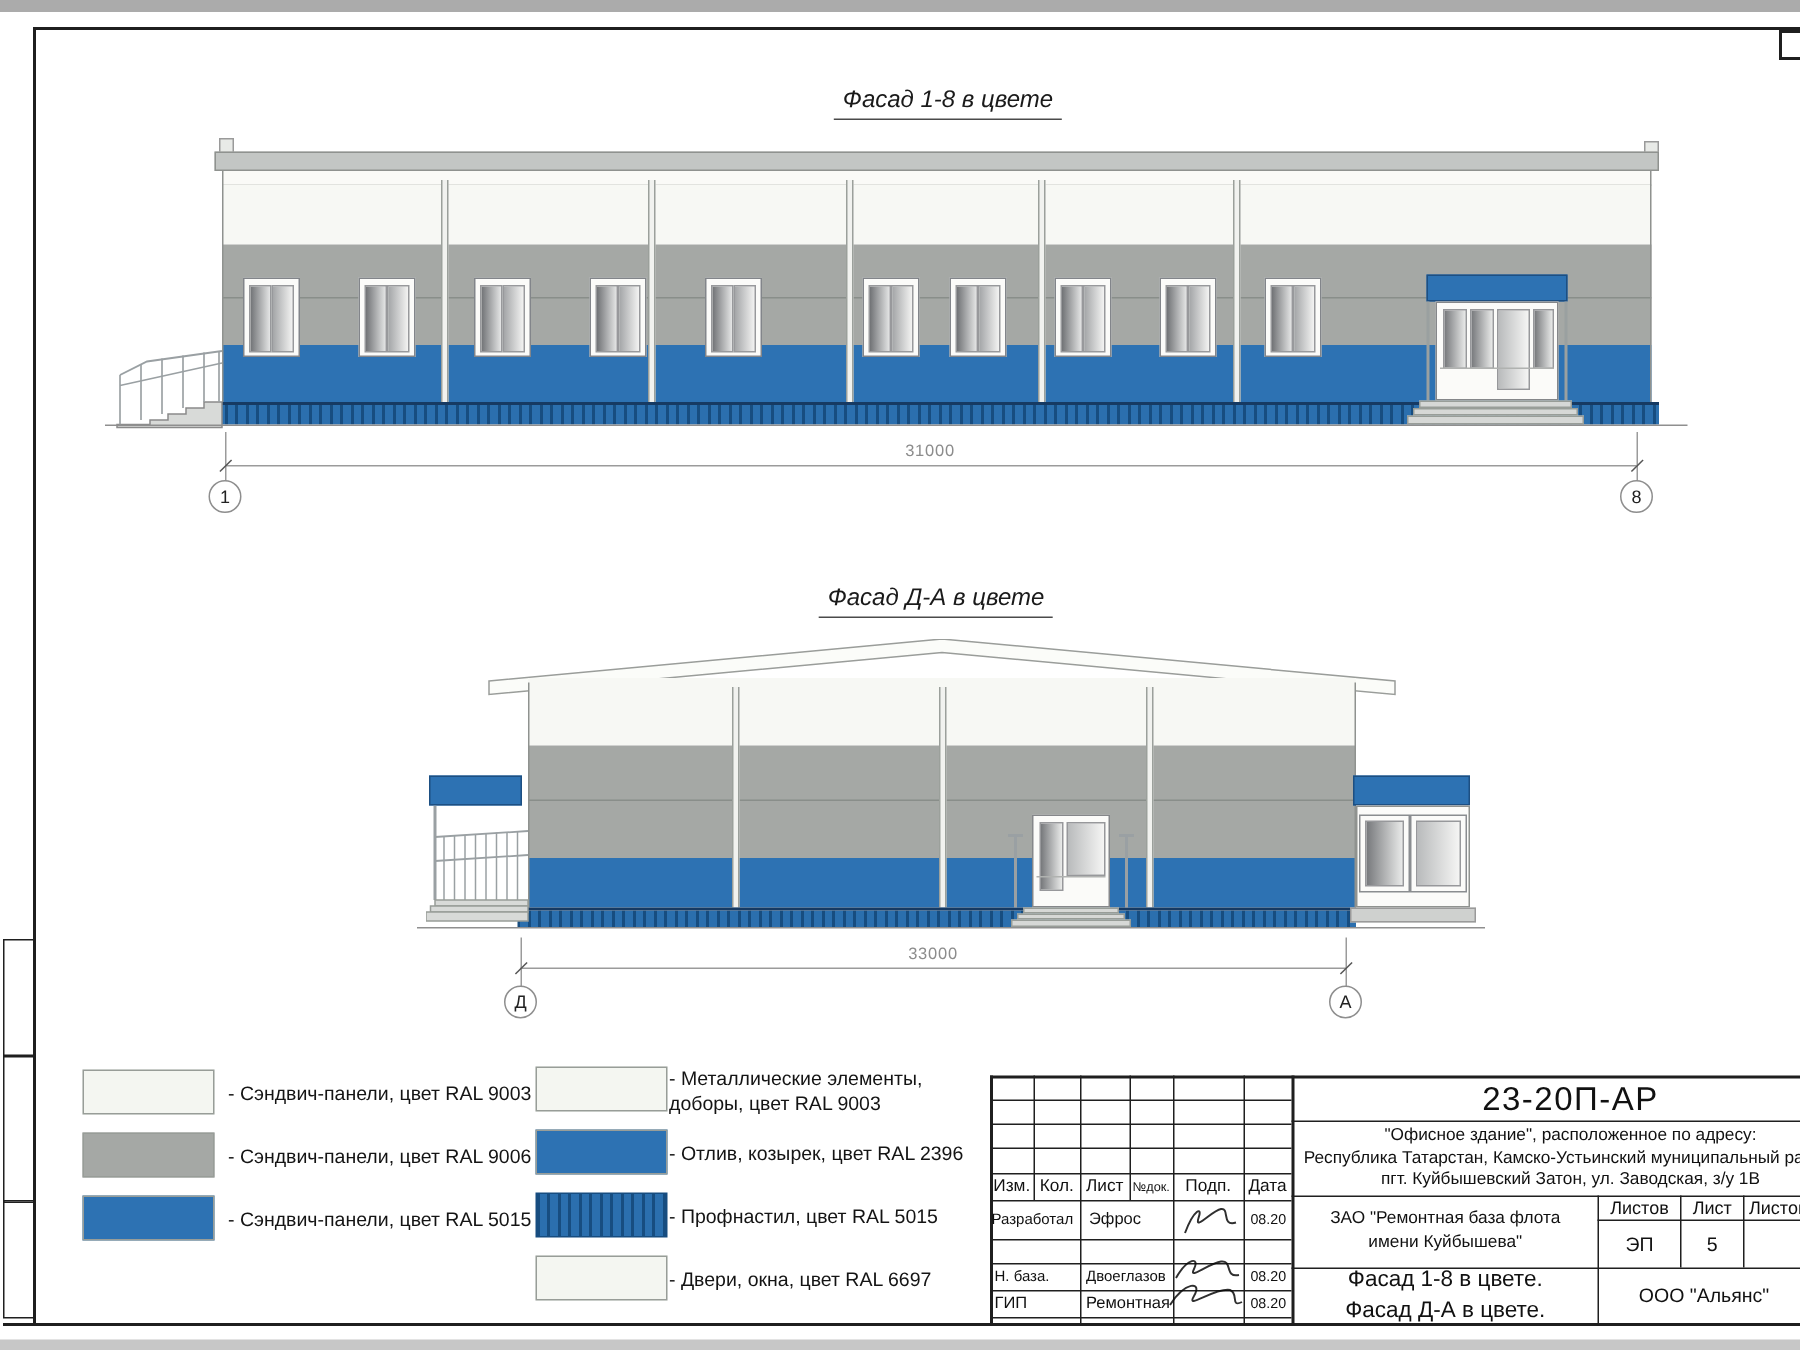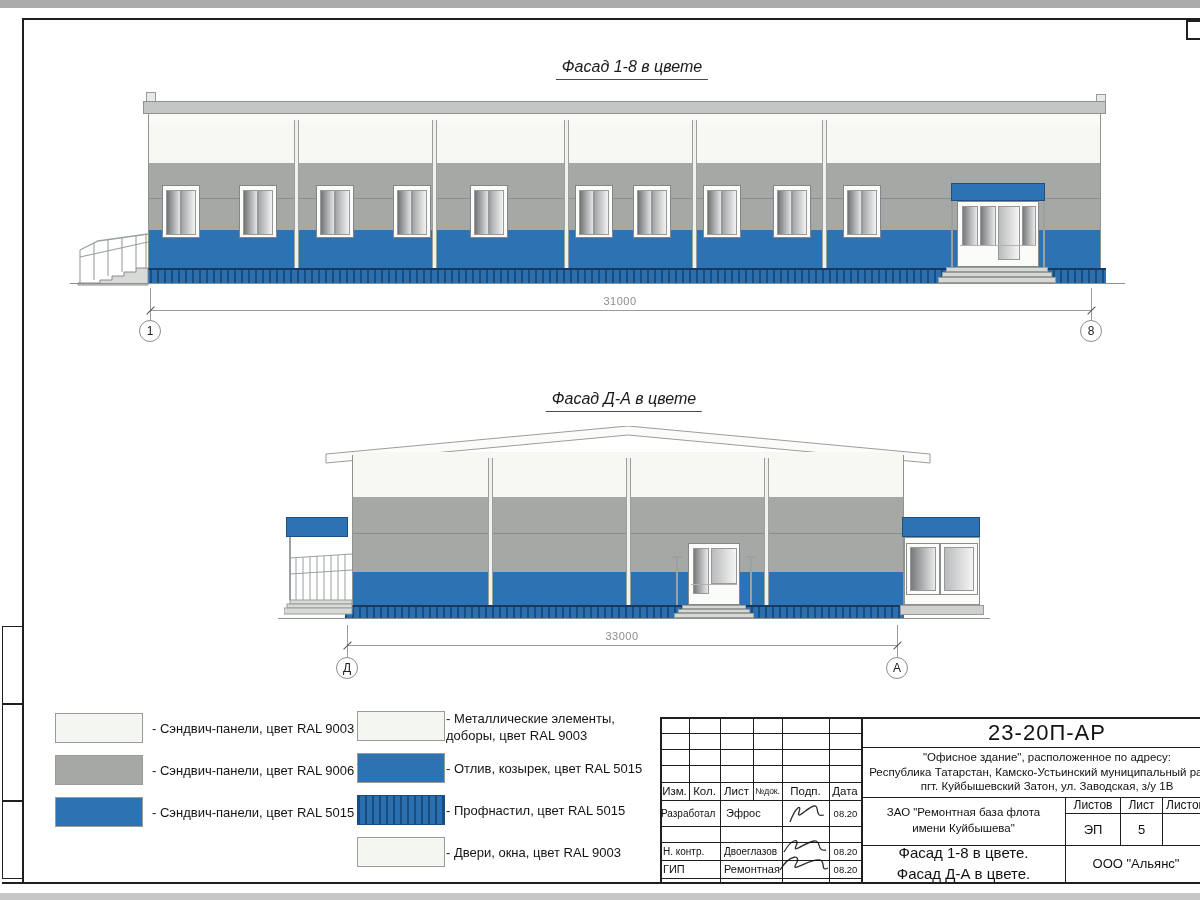--- a/index.html
+++ b/index.html
@@ -233,25 +233,25 @@
   <div class="swl c9003" style="left:55px;top:713px"></div>
   <div class="ll" style="left:152px;top:721px;width:220px">- Сэндвич-панели, цвет RAL 9003</div>
   <div class="swl c9006" style="left:55px;top:755px"></div>
   <div class="ll" style="left:152px;top:763px;width:220px">- Сэндвич-панели, цвет RAL 9006</div>
   <div class="swl c5015" style="left:55px;top:797px"></div>
   <div class="ll" style="left:152px;top:805px;width:220px">- Сэндвич-панели, цвет RAL 5015</div>
 
   <div class="swl c9003" style="left:357px;top:711px"></div>
   <div class="ll" style="left:446px;top:711px;width:185px">- Металлические элементы, доборы, цвет RAL 9003</div>
   <div class="swl c5015" style="left:357px;top:753px"></div>
-  <div class="ll" style="left:446px;top:761px;width:220px">- Отлив, козырек, цвет RAL 5015</div>
+  <div class="ll" style="left:446px;top:761px;width:220px">- Отлив, козырек, цвет RAL 2396</div>
   <div class="swl cprof" style="left:357px;top:795px;border:1px solid #174d80"></div>
   <div class="ll" style="left:446px;top:803px;width:220px">- Профнастил, цвет RAL 5015</div>
   <div class="swl c9003" style="left:357px;top:837px"></div>
-  <div class="ll" style="left:446px;top:845px;width:220px">- Двери, окна, цвет RAL 9003</div>
+  <div class="ll" style="left:446px;top:845px;width:220px">- Двери, окна, цвет RAL 6697</div>
 </div>
 
 <div class="x">
 
   <div class="hl hl2" style="left:660px;top:717px;width:540px"></div>
   <div class="vl vl2" style="left:660px;top:717px;height:166px"></div>
   <div class="vl vl2" style="left:861px;top:717px;height:166px"></div>
 
   <div class="vl" style="left:689px;top:717px;height:83px"></div>
   <div class="vl" style="left:720px;top:717px;height:166px"></div>
@@ -280,21 +280,21 @@
   <div class="cell tb" style="left:660px;top:782px;width:29px;height:18px">Изм.</div>
   <div class="cell tb" style="left:689px;top:782px;width:31px;height:18px">Кол.</div>
   <div class="cell tb" style="left:720px;top:782px;width:33px;height:18px">Лист</div>
   <div class="cell mini" style="left:753px;top:782px;width:29px;height:18px">№док.</div>
   <div class="cell tb" style="left:782px;top:782px;width:47px;height:18px">Подп.</div>
   <div class="cell tb" style="left:829px;top:782px;width:32px;height:18px">Дата</div>
 
   <div class="cell cl" style="left:661px;top:800px;width:59px;height:26px;font-size:10px;padding-left:0">Разработал</div>
   <div class="cell cl" style="left:722px;top:800px;width:59px;height:26px;font-size:11px;padding-left:4px">Эфрос</div>
   <div class="cell" style="left:830px;top:800px;width:31px;height:26px;font-size:9.5px">08.20</div>
-  <div class="cell cl" style="left:661px;top:842px;width:59px;height:18px;font-size:10px;padding-left:2px">Н. контр.</div>
+  <div class="cell cl" style="left:661px;top:842px;width:59px;height:18px;font-size:10px;padding-left:2px">Н. база.</div>
   <div class="cell cl" style="left:722px;top:842px;width:60px;height:18px;font-size:10px;padding-left:2px">Двоеглазов</div>
   <div class="cell" style="left:830px;top:842px;width:31px;height:18px;font-size:9.5px">08.20</div>
   <div class="cell cl" style="left:661px;top:860px;width:59px;height:18px;font-size:11px;padding-left:2px">ГИП</div>
   <div class="cell cl" style="left:722px;top:860px;width:60px;height:18px;font-size:11px;padding-left:2px">Ремонтная</div>
   <div class="cell" style="left:830px;top:860px;width:31px;height:18px;font-size:9.5px">08.20</div>
 
   <svg class="x" style="left:784px;top:802px" width="44" height="23" viewBox="0 0 44 23">
     <path d="M6 20 C12 4 18 2 15 10 C12 19 24 5 30 4 C36 3 30 16 40 13" fill="none" stroke="#0a0a0a" stroke-width="1.3" opacity=".85"></path>
   </svg>
   <svg class="x" style="left:776px;top:836px" width="54" height="44" viewBox="0 0 54 44">

